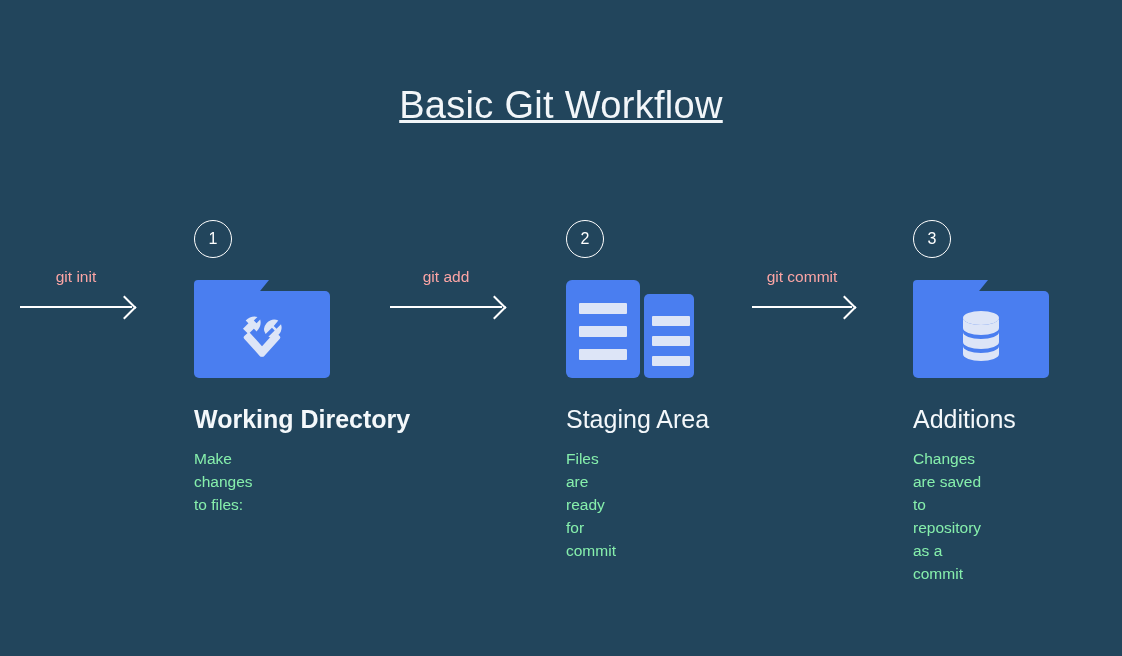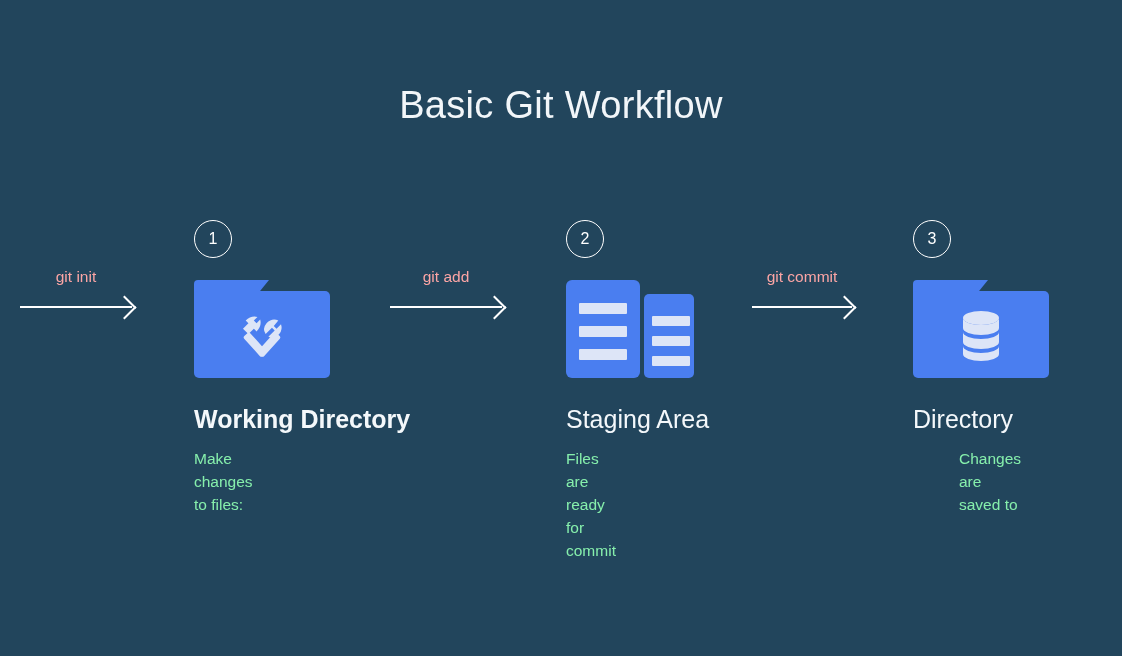--- a/index.html
+++ b/index.html
@@ -9,20 +9,21 @@
     font-family:"Liberation Sans", sans-serif;
     overflow:hidden;
   }
   #canvas { position:relative; width:1122px; height:656px; background:#22455c; }
 
   .title {
     position:absolute; top:84px; left:0; width:1122px;
     text-align:center;
     font-size:38px; font-weight:400; color:#f2f6f9;
     letter-spacing:0.3px;
+    text-decoration:underline;
   }
 
   
   .arrow { position:absolute; }
   .arrow .label {
     position:absolute; bottom:22px; left:0; width:100%;
     text-align:center; font-size:15.5px; color:#fca5a5; white-space:nowrap;
   }
   .arrow .line {
     position:absolute; bottom:0; left:0; width:100%; height:2px;
@@ -175,19 +176,20 @@
             <g fill="#dde5f7">
               <ellipse cx="25" cy="10" rx="18" ry="7"></ellipse>
               <path d="M7 10 v10 a18 7 0 0 0 36 0 V10 a18 7 0 0 1 -36 0z"></path>
               <path d="M7 24 v10 a18 7 0 0 0 36 0 V24 a18 7 0 0 1 -36 0z"></path>
               <path d="M7 38 v8 a18 7 0 0 0 36 0 V38 a18 7 0 0 1 -36 0z"></path>
             </g>
           </svg>
         </div>
       </div>
     </div>
-    <div class="heading" style="top:185px;">Directory</div>
-    <div class="desc" style="top:227px;margin-left:46px;">
+    <div class="heading" style="top:185px;">Additions</div>
+    <div class="desc" style="top:227px;">
       <div>Changes are saved to</div>
+      <div>repository as a commit</div>
     </div>
   </div>
 
 </div>
 
 </body></html>

